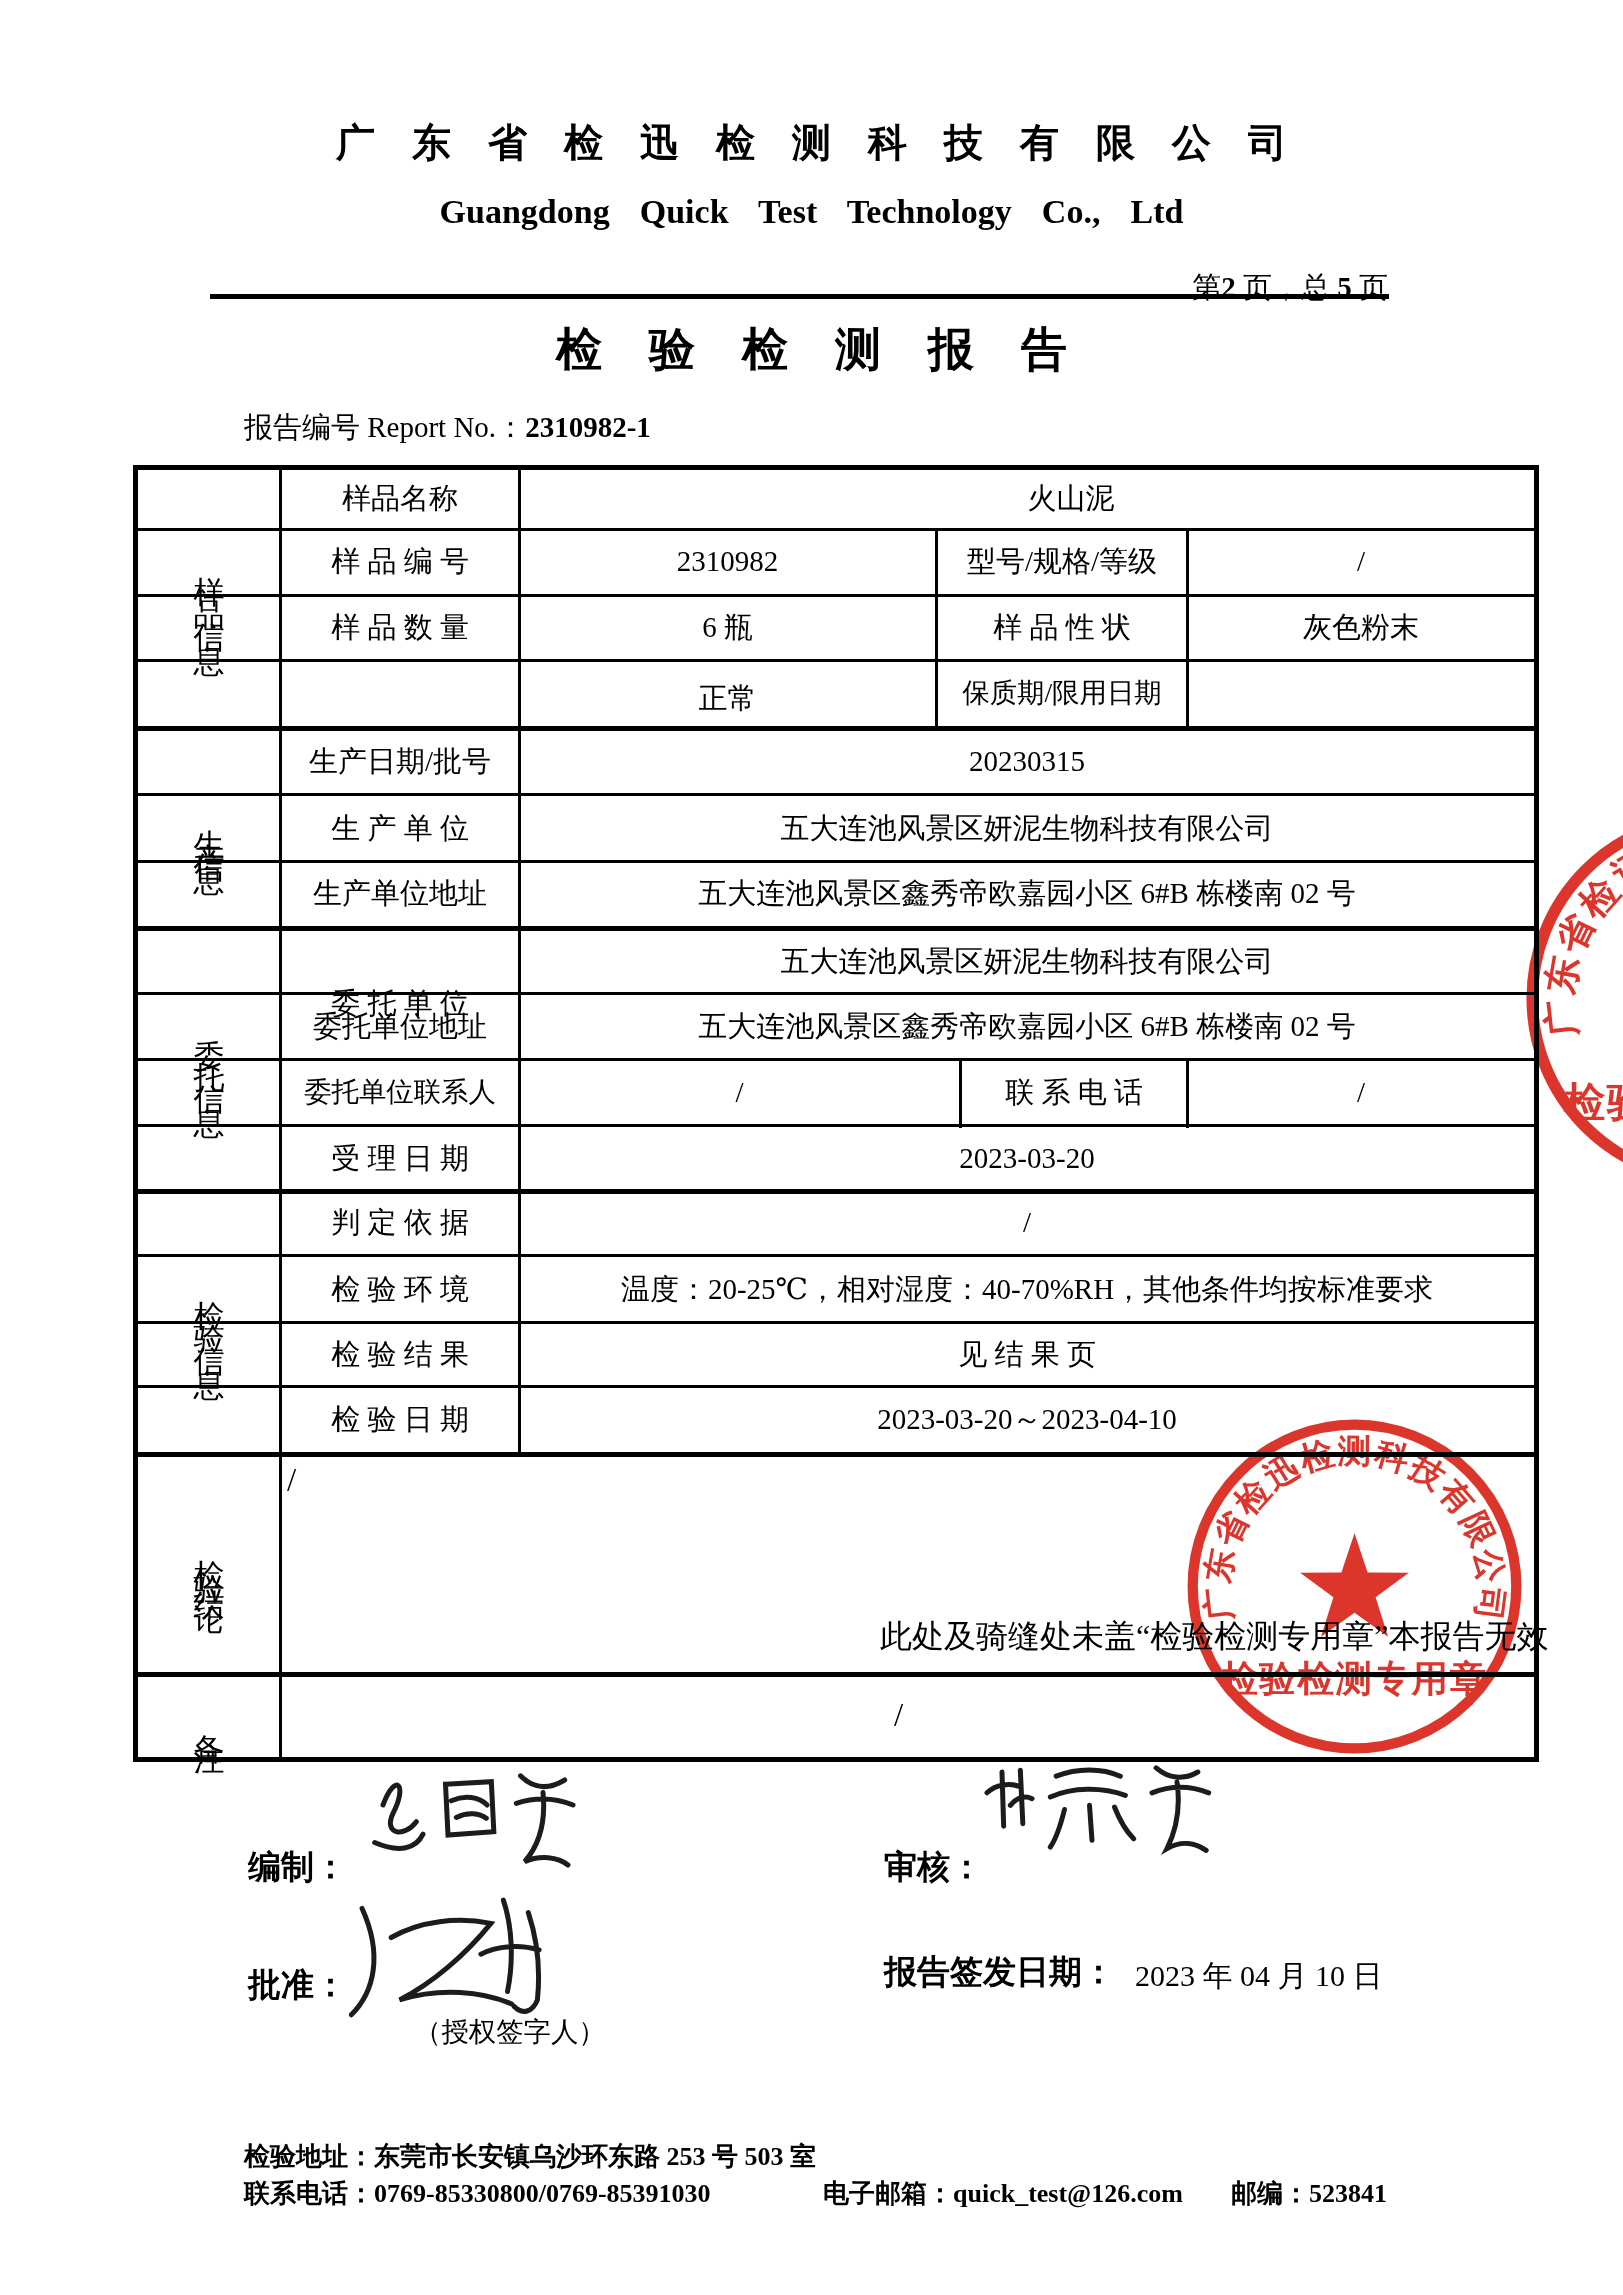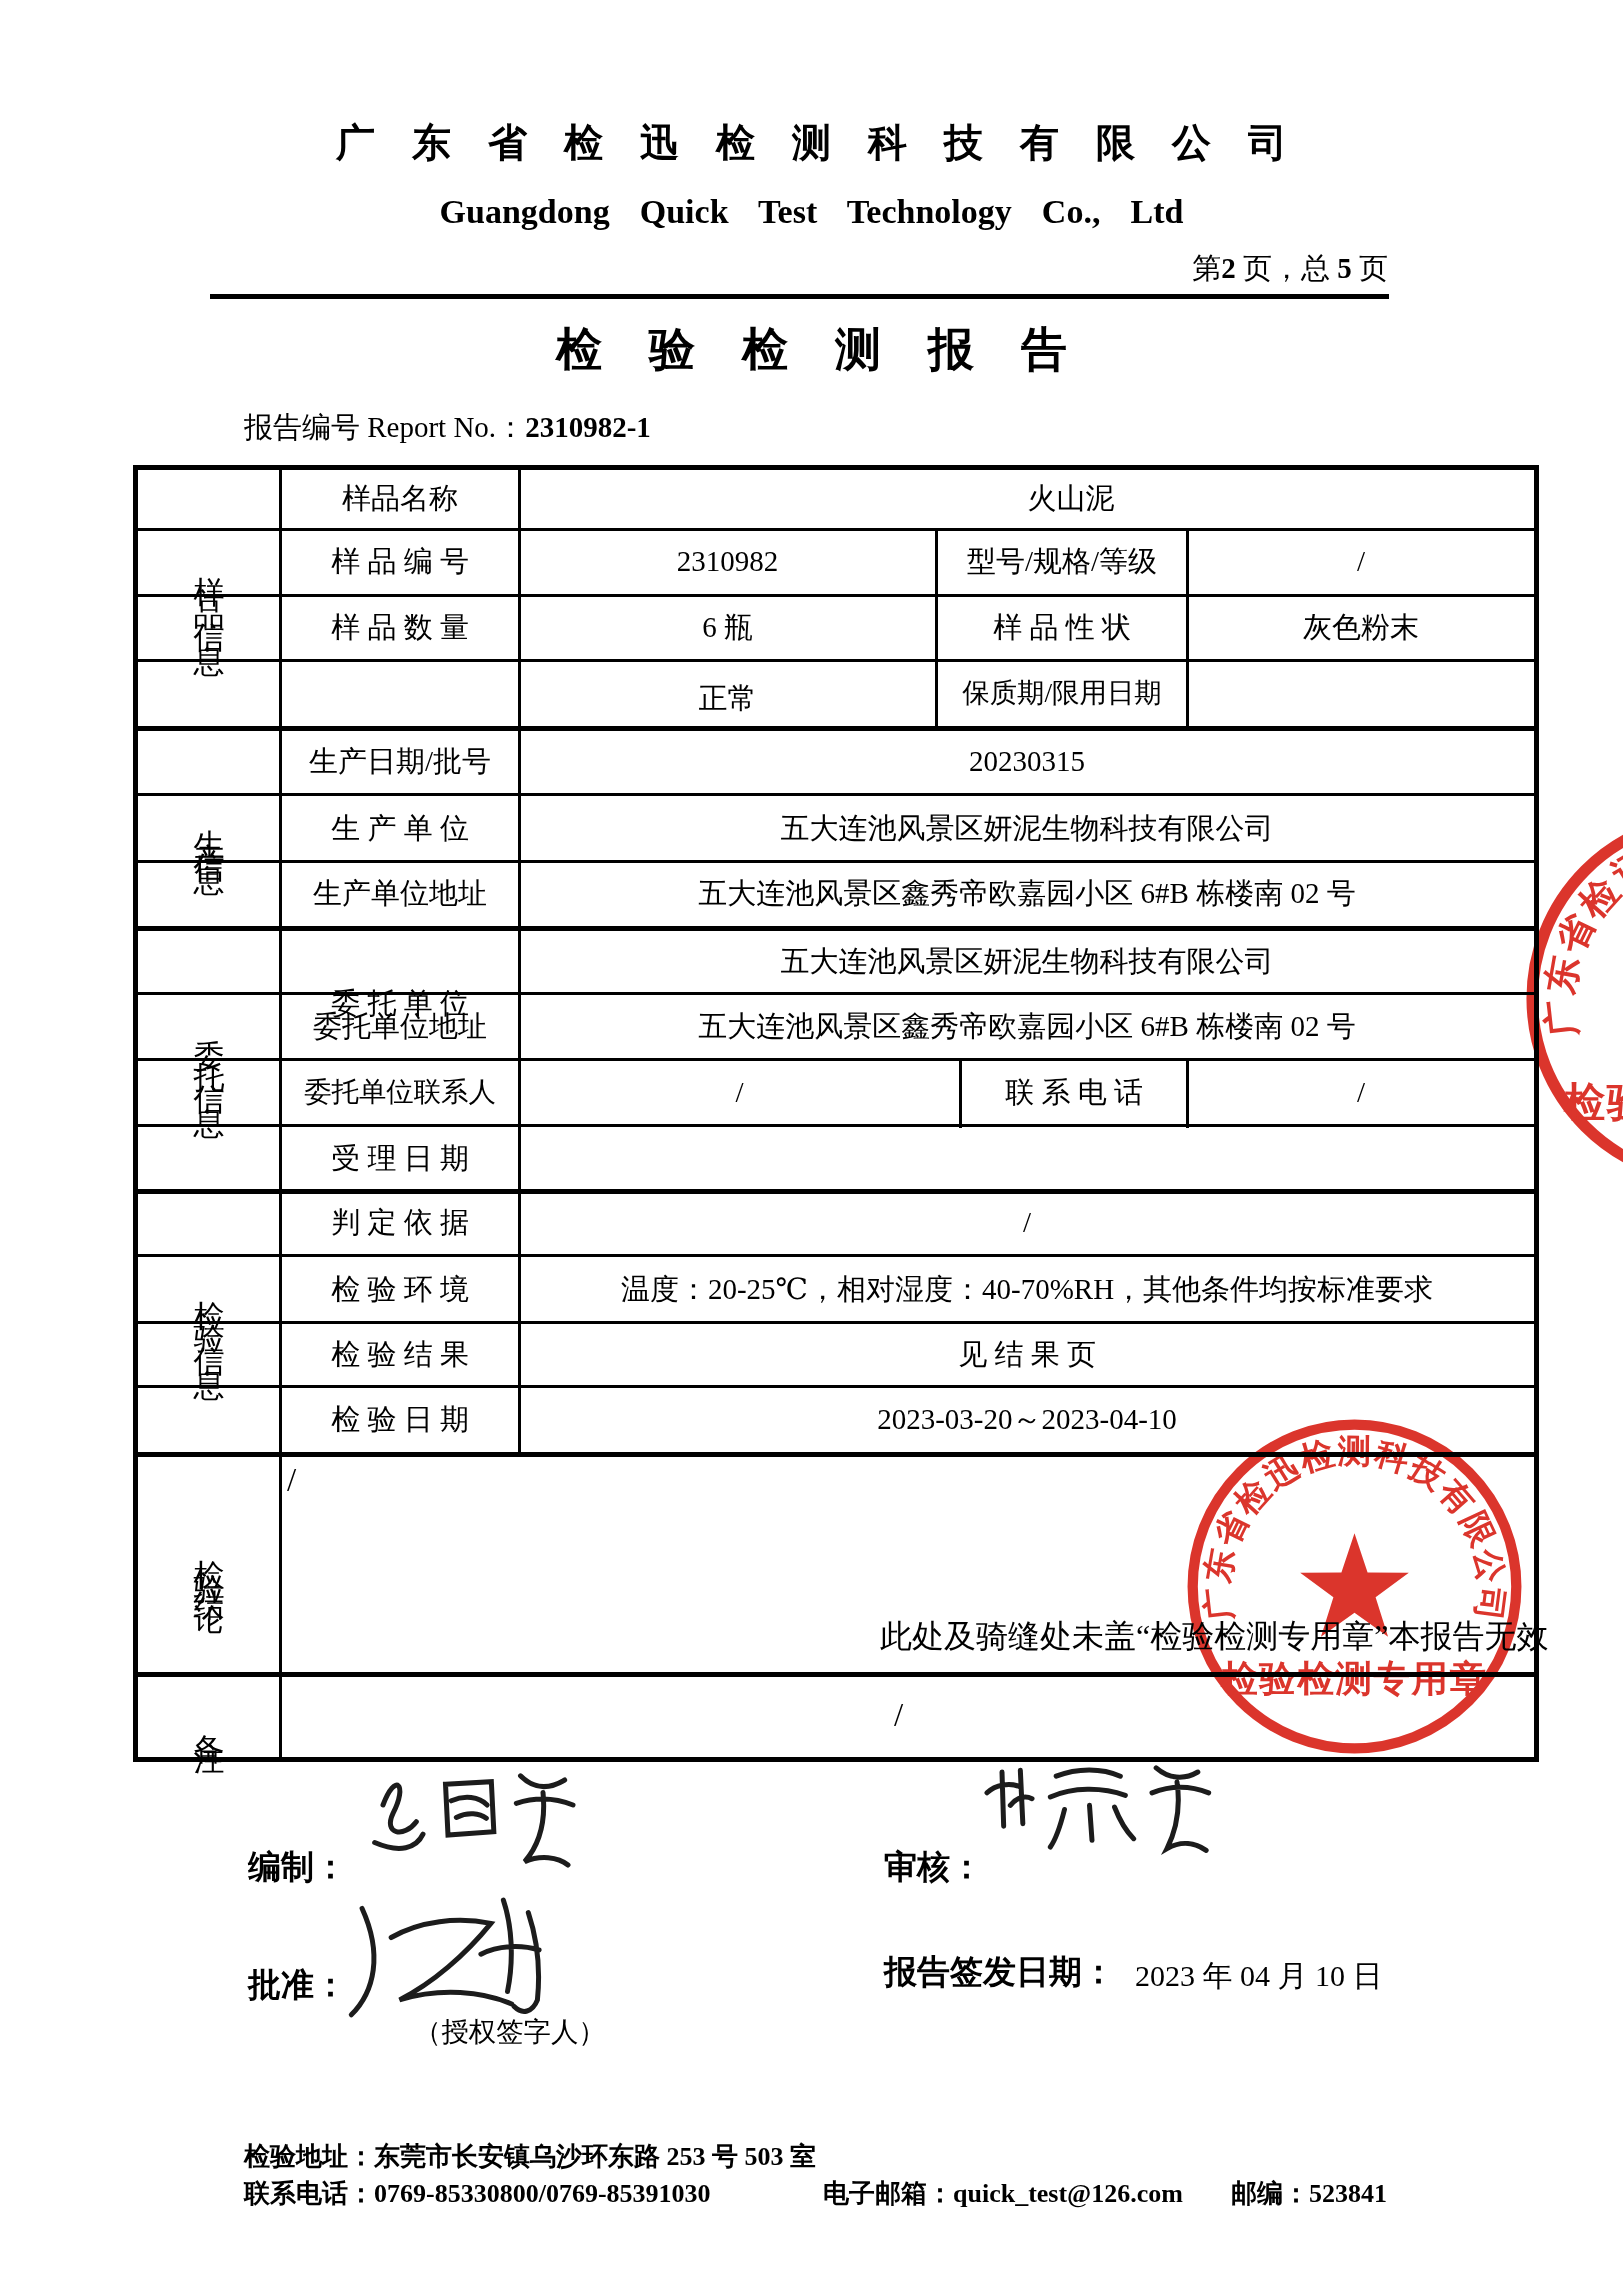--- a/index.html
+++ b/index.html
@@ -2,21 +2,21 @@
 <html style="font-size:13.3px"><head>
 <meta charset="utf-8">
 <style>
   html,body{margin:0;padding:0;background:#888;}
   .page{position:relative;width:1623px;height:2295px;background:#ffffff;overflow:hidden;
         font-family:"Liberation Serif","DejaVu Serif",serif;color:#000;}
   .abs{position:absolute;}
   .center-line{left:0;width:100%;text-align:center;}
   .cn-title{top:116px;font-size:39px;font-weight:bold;letter-spacing:37px;text-indent:37px;white-space:nowrap;}
   .en-title{top:193px;font-size:34px;font-weight:bold;word-spacing:21.6px;white-space:nowrap;}
-  .page-no{top:249px;right:235px;font-size:29px;white-space:nowrap;margin-left:17px;}
+  .page-no{top:268px;right:235px;font-size:29px;white-space:nowrap;margin-left:17px;}
   .page-no b{font-family:"Liberation Serif",serif;}
   .rule{top:294px;left:210px;width:1179px;height:5px;background:#000;}
   .doc-title{top:319px;font-size:46px;font-weight:bold;letter-spacing:47px;text-indent:47px;white-space:nowrap;}
   .report-no{top:408px;left:244px;font-size:29px;white-space:nowrap;}
   .report-no .val{font-weight:bold;}
 
   
   .hl{position:absolute;background:#000;left:133px;width:1406px;}
   .vl{position:absolute;background:#000;}
 
@@ -134,20 +134,21 @@
 
   <div class="cell" style="left:282px;top:996px;width:236px;height:62px;">委托单位地址</div>
   <div class="cell" style="left:521px;top:996px;width:1012px;height:62px;">五大连池风景区鑫秀帝欧嘉园小区 6#B 栋楼南 02 号</div>
 
   <div class="cell small" style="left:282px;top:1061px;width:236px;height:63px;">委托单位联系人</div>
   <div class="cell" style="left:521px;top:1061px;width:437px;height:63px;">/</div>
   <div class="cell" style="left:962px;top:1061px;width:224px;height:63px;">联 系 电 话</div>
   <div class="cell" style="left:1189px;top:1061px;width:344px;height:63px;">/</div>
 
   <div class="cell" style="left:282px;top:1128px;width:236px;height:61px;">受 理 日 期</div>
+  <div class="cell" style="left:521px;top:1128px;width:1012px;height:61px;">2023-03-20</div>
 
   <div class="cell" style="left:282px;top:1192px;width:236px;height:62px;">判 定 依 据</div>
   <div class="cell" style="left:521px;top:1192px;width:1012px;height:62px;">/</div>
 
   <div class="cell" style="left:282px;top:1258px;width:236px;height:63px;">检 验 环 境</div>
   <div class="cell" style="left:521px;top:1258px;width:1012px;height:63px;">温度：20-25℃，相对湿度：40-70%RH，其他条件均按标准要求</div>
 
   <div class="cell" style="left:282px;top:1324px;width:236px;height:61px;">检 验 结 果</div>
   <div class="cell" style="left:521px;top:1324px;width:1012px;height:61px;">见 结 果 页</div>
 

